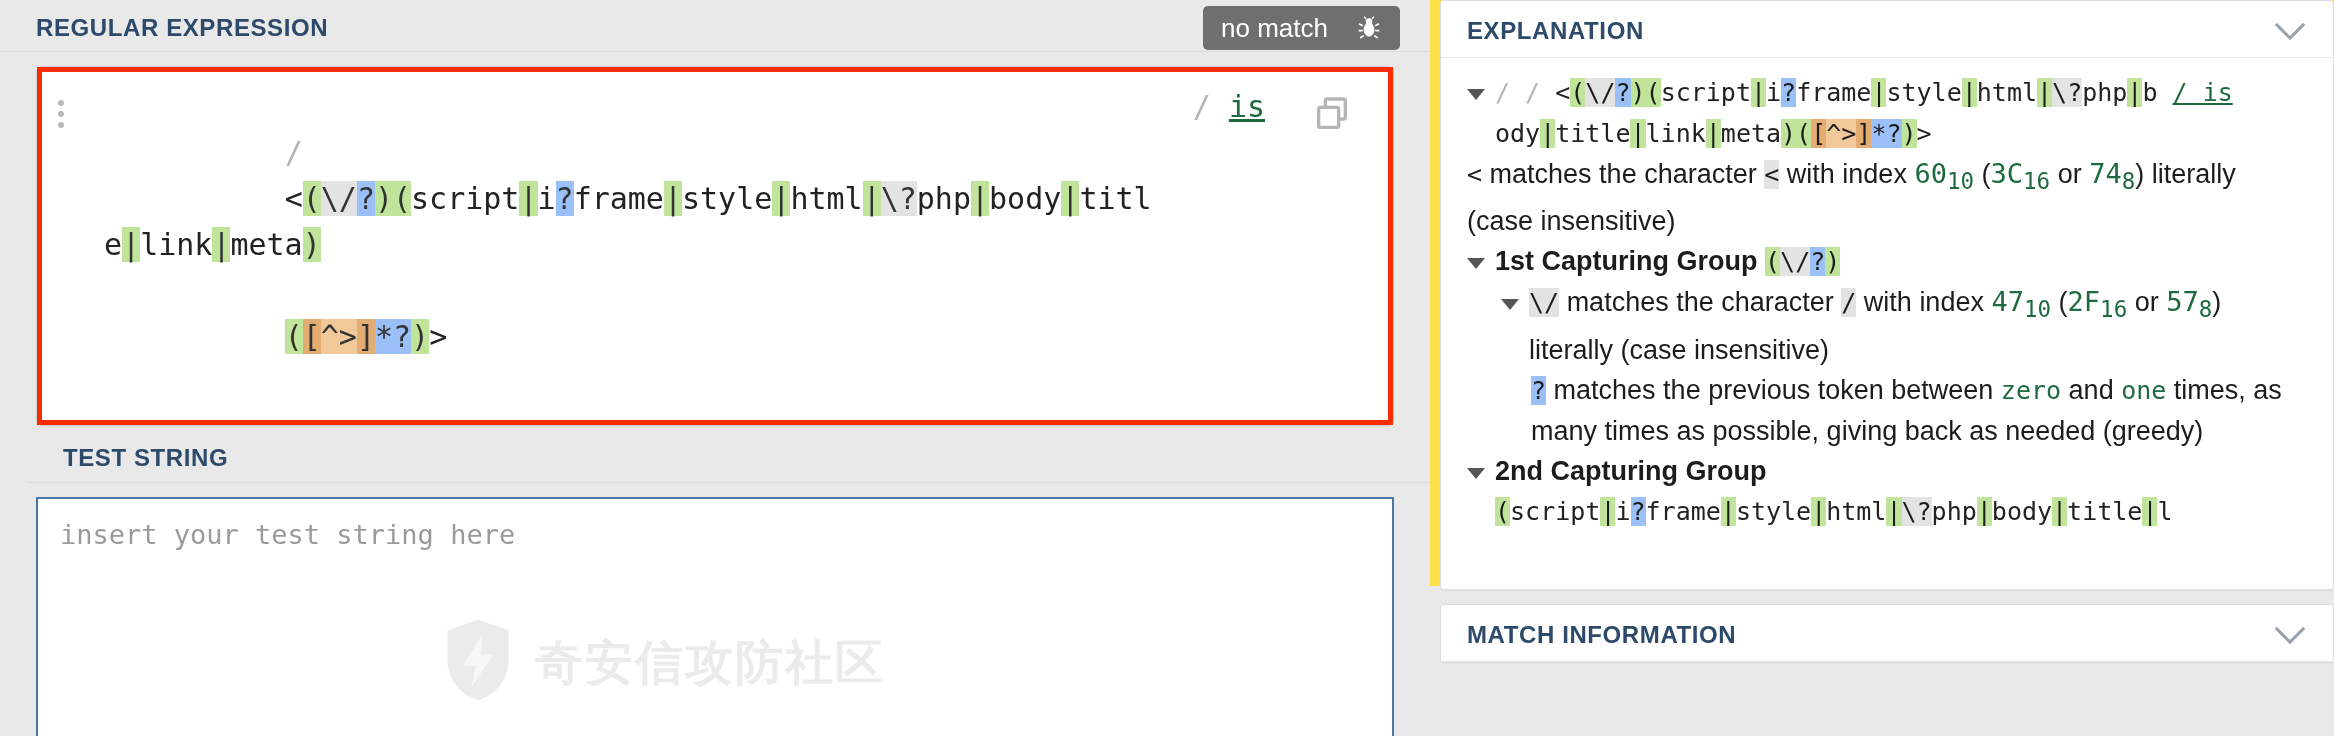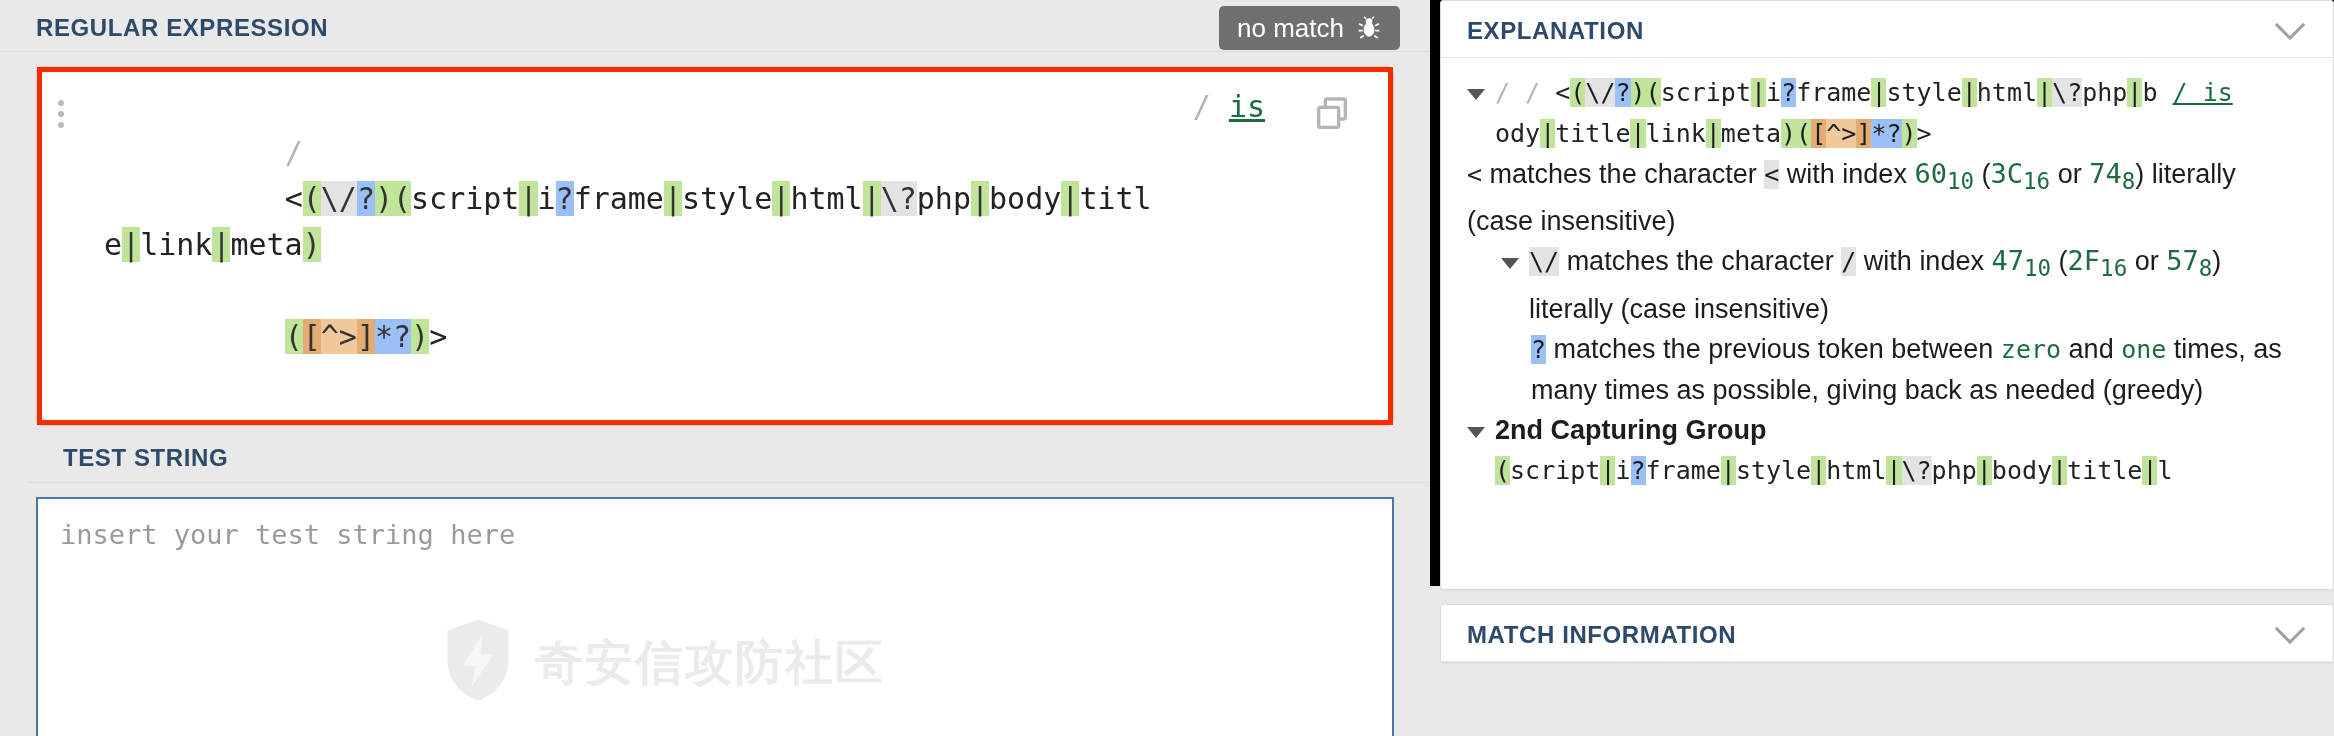--- a/index.html
+++ b/index.html
@@ -6,35 +6,35 @@
   body{
     width:2334px;height:736px;overflow:hidden;
     background:#e9e9e9;
     font-family:"Liberation Sans",sans-serif;
     color:#333;
   }
   .app{display:flex;width:2334px;height:586px;box-sizing:border-box;}
 
   
   .left{width:1430px;flex:0 0 1430px;background:#e9e9e9;position:relative;}
-  .right{flex:1;background:#000000;padding:0 0 0 10px;box-sizing:border-box;position:relative;}
+  .right{flex:1;background:#fde047;padding:0 0 0 10px;box-sizing:border-box;position:relative;}
 
   .sec-head{
     display:flex;align-items:center;justify-content:space-between;
     padding:14px 30px 10px 36px;
     border-bottom:1px solid #dcdcdc;
     height:52px;box-sizing:border-box;
   }
   .sec-title{
     font-family:"Liberation Sans Narrow","Liberation Sans",sans-serif;
     font-size:24px;letter-spacing:.6px;font-weight:700;
     color:#2d4a6b;
   }
   .badge-nomatch{
-    display:flex;align-items:center;gap:12px;
+    display:flex;align-items:center;gap:28px;
     background:#6f6f6f;color:#fff;
     border-radius:5px;padding:9px 18px;
     font-size:26px;line-height:1;
     font-family:"Liberation Sans",sans-serif;
   }
   .bug-icon{display:inline-block;width:26px;height:26px;}
 
   
   .regex-wrap{
     margin:14px 36px 0 36px;
@@ -249,20 +249,27 @@
           <span>matches the character</span>
           <span class="mono esc">&lt;</span>
           <span>with index</span>
           <span class="num">60</span><sub class="num">10</sub>
           <span>(</span><span class="num">3C</span><sub class="num">16</sub>
           <span>or</span>
           <span class="num">74</span><sub class="num">8</sub><span>)</span>
           <span>literally (case insensitive)</span>
         </div>
 
+        <div class="row ind1">
+          <span class="tri down"></span>
+          <div style="flex:1">
+            <span class="bold">1st Capturing Group</span>
+            <span class="mono"><span class="gp">(</span><span class="esc">\/</span><span class="qnt">?</span><span class="gp">)</span></span>
+          </div>
+        </div>
 
         <div class="row ind2">
           <span class="tri down"></span>
           <div style="flex:1">
             <span class="mono esc">\/</span>
             <span>matches the character</span>
             <span class="mono esc">/</span>
             <span>with index</span>
             <span class="num">47</span><sub class="num">10</sub>
             <span>(</span><span class="num">2F</span><sub class="num">16</sub>

